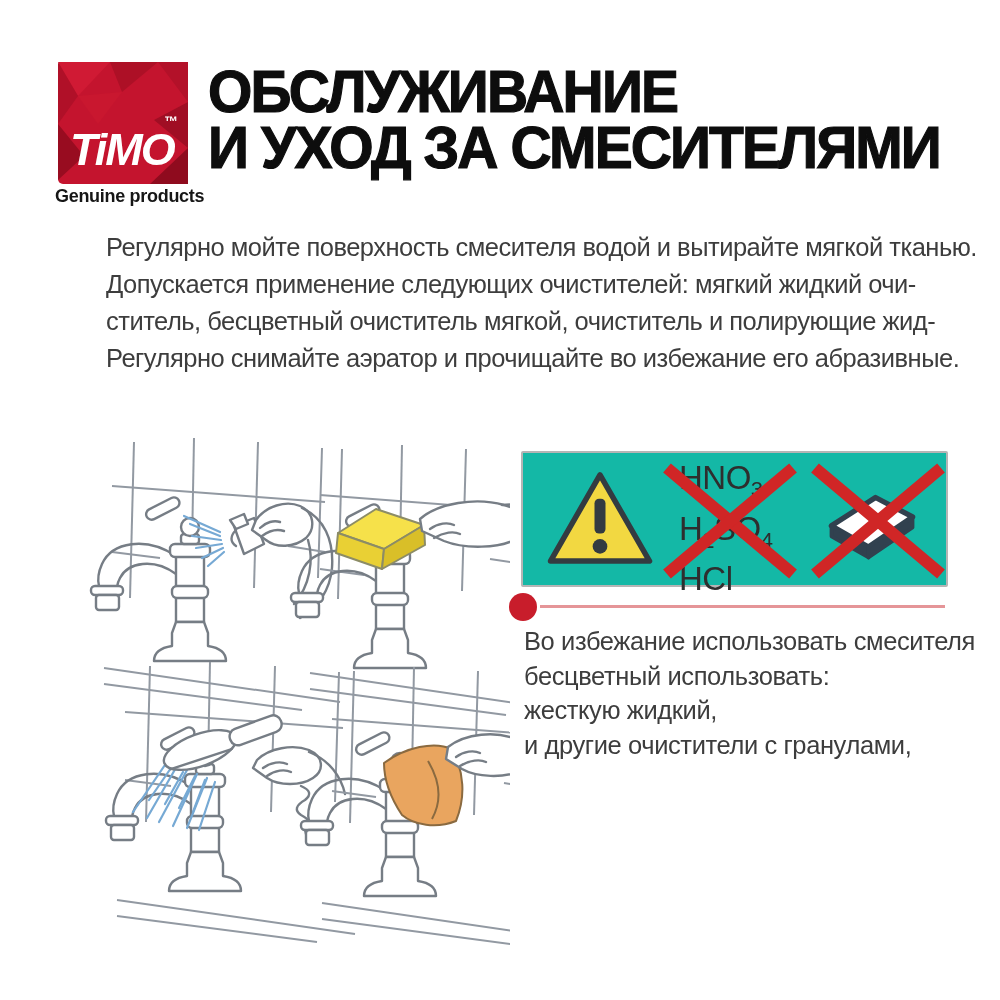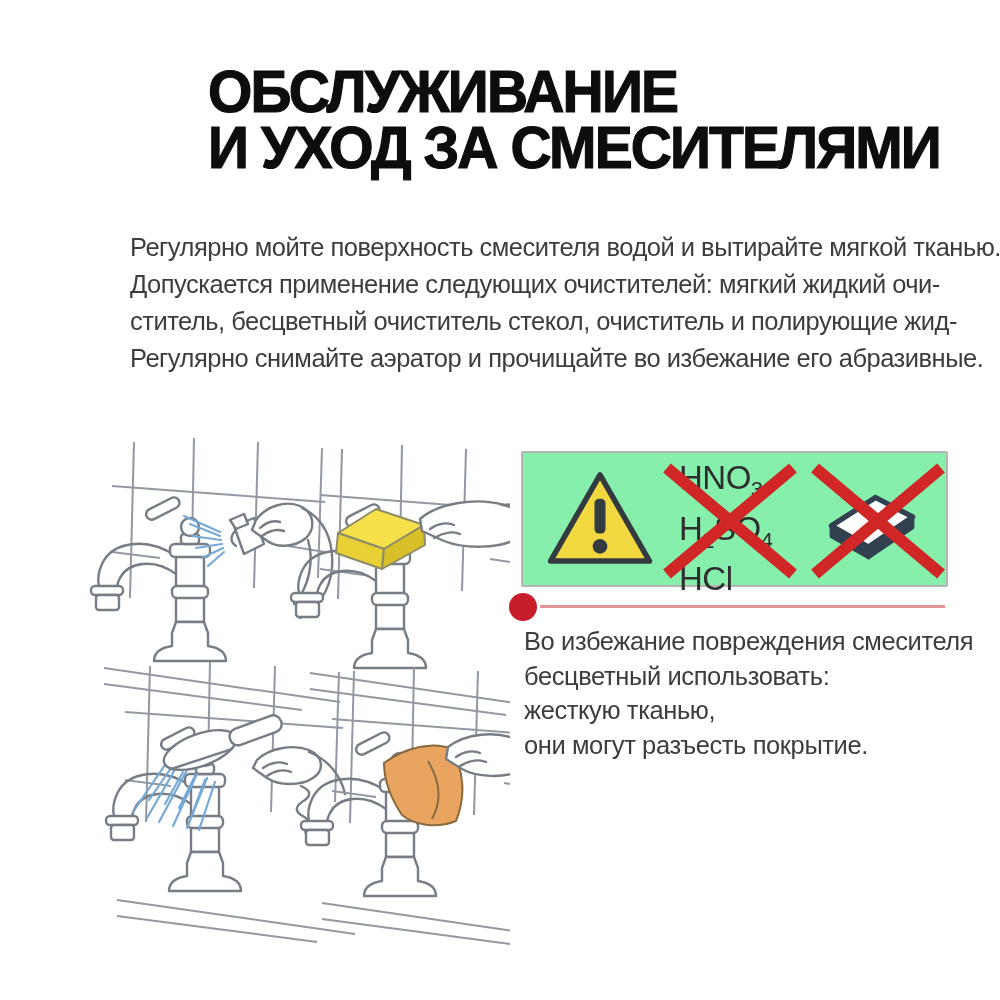--- a/index.html
+++ b/index.html
@@ -14,28 +14,28 @@
 
   
   .title{position:absolute;left:208px;top:64px;color:#0d0d0d;font-weight:bold;
          font-size:60px;line-height:56px;letter-spacing:-2px;
          transform:scaleX(0.95);transform-origin:left top;white-space:nowrap;
          -webkit-text-stroke:1.2px #0d0d0d;}
 
   
   .care{position:absolute;left:106px;top:229px;width:880px;color:#3d3d3d;
         font-size:25.5px;line-height:37px;letter-spacing:-0.5px;}
-  .care div{white-space:nowrap;margin-left:24px;}
+  .care div{white-space:nowrap;}
 
   
   .illus{position:absolute;left:50px;top:436px;}
 
   
   .warnbox{position:absolute;left:521px;top:451px;width:427px;height:136px;
-           border:2px solid #b5b5b5;background:#86efac;box-sizing:border-box;border-radius:2px;}
+           border:2px solid #b5b5b5;background:#14b8a6;box-sizing:border-box;border-radius:2px;}
   .tri-icon{position:absolute;left:22px;top:15px;}
   .chems{position:absolute;left:156px;top:5px;font-size:33px;line-height:39px;color:#2e2e2e;
          letter-spacing:-0.5px;white-space:nowrap;}
   .chems sub{font-size:22px;}
   .cross{position:absolute;top:9px;}
   .cross-chem{left:136px;}
   .cross-sponge{left:284px;}
   .sponge-icon{position:absolute;left:296px;top:32px;}
 
   
@@ -52,30 +52,46 @@
   .ln{stroke:#767d85;stroke-width:2.4;fill:none;stroke-linecap:round;stroke-linejoin:round;}
   .f{fill:#ffffff;}
   .lno{stroke:#8c8c66;stroke-width:2;stroke-linejoin:round;}
   .spray{stroke:#76a9d4;stroke-width:2.2;fill:none;stroke-linecap:round;}
 </style>
 </head>
 <body>
 
 <div class="canvas">
 
+  <div class="logo-wrap">
+    <svg class="logo-square" width="130" height="122" viewBox="0 0 130 122">
+      <rect width="130" height="122" rx="5" fill="#c4142e"></rect>
+      <polygon points="0,0 52,0 20,34" fill="#d01a34"></polygon>
+      <polygon points="52,0 100,0 64,30" fill="#ad1026"></polygon>
+      <polygon points="100,0 130,0 130,40" fill="#b31129"></polygon>
+      <polygon points="130,40 130,86 96,58" fill="#a00e24"></polygon>
+      <polygon points="0,0 20,34 0,62" fill="#b01028"></polygon>
+      <polygon points="0,62 26,94 0,118" fill="#980c20"></polygon>
+      <polygon points="130,86 130,122 92,122" fill="#8f0b1e"></polygon>
+      <polygon points="20,34 64,30 40,62" fill="#c9172f"></polygon>
+      <text x="12" y="103" font-size="45" font-weight="bold" font-style="italic" font-family="Liberation Sans, sans-serif" fill="#ffffff" letter-spacing="-2">TiMO</text>
+      <text x="106" y="64" font-size="14" font-weight="bold" font-family="Liberation Sans, sans-serif" fill="#ffffff">™</text>
+    </svg>
+    <div class="tagline">Genuine products</div>
+  </div>
 
   <div class="title">
     <div>ОБСЛУЖИВАНИЕ</div>
     <div>И УХОД ЗА СМЕСИТЕЛЯМИ</div>
   </div>
 
   <div class="care">
       <div>Регулярно мойте поверхность смесителя водой и вытирайте мягкой тканью.</div>
       <div>Допускается применение следующих очистителей: мягкий жидкий очи-</div>
-      <div>ститель, бесцветный очиститель стекол, очиститель и полирующие жид-</div>
+      <div>ститель, бесцветный очиститель мягкой, очиститель и полирующие жид-</div>
       <div>Регулярно снимайте аэратор и прочищайте во избежание его абразивные.</div>
     </div>
 
   <svg class="illus" width="460" height="520" viewBox="0 0 460 520">
     <defs>
       <g id="faucet">
         <path class="ln" d="M-14,-92 C-44,-112 -78,-106 -88,-84 C-93,-73 -92,-66 -91,-62"></path>
         <path class="ln" d="M-14,-74 C-36,-90 -62,-86 -70,-70 C-73,-64 -73,-62 -72,-58"></path>
         <rect class="ln f" x="-99" y="-62" width="32" height="9" rx="4"></rect>
         <rect class="ln f" x="-94" y="-53" width="23" height="15" rx="3"></rect>
@@ -225,19 +241,19 @@
     <svg class="cross cross-sponge" width="142" height="118" viewBox="0 0 142 118">
       <line x1="8" y1="6" x2="134" y2="112" stroke="#d02626" stroke-width="12"></line>
       <line x1="134" y1="6" x2="8" y2="112" stroke="#d02626" stroke-width="12"></line>
     </svg>
   </div>
 
   <div class="div-dot"></div>
   <div class="div-line"></div>
 
   <div class="prohib">
-      <div>Во избежание повреждения смесителя</div>
+      <div>Во избежание использовать смесителя</div>
       <div>бесцветный использовать:</div>
-      <div>жесткую тканью,</div>
-      <div>они могут разъесть покрытие.</div>
+      <div>жесткую жидкий,</div>
+      <div>и другие очистители с гранулами,</div>
     </div>
 
 </div>
 
 </body></html>

